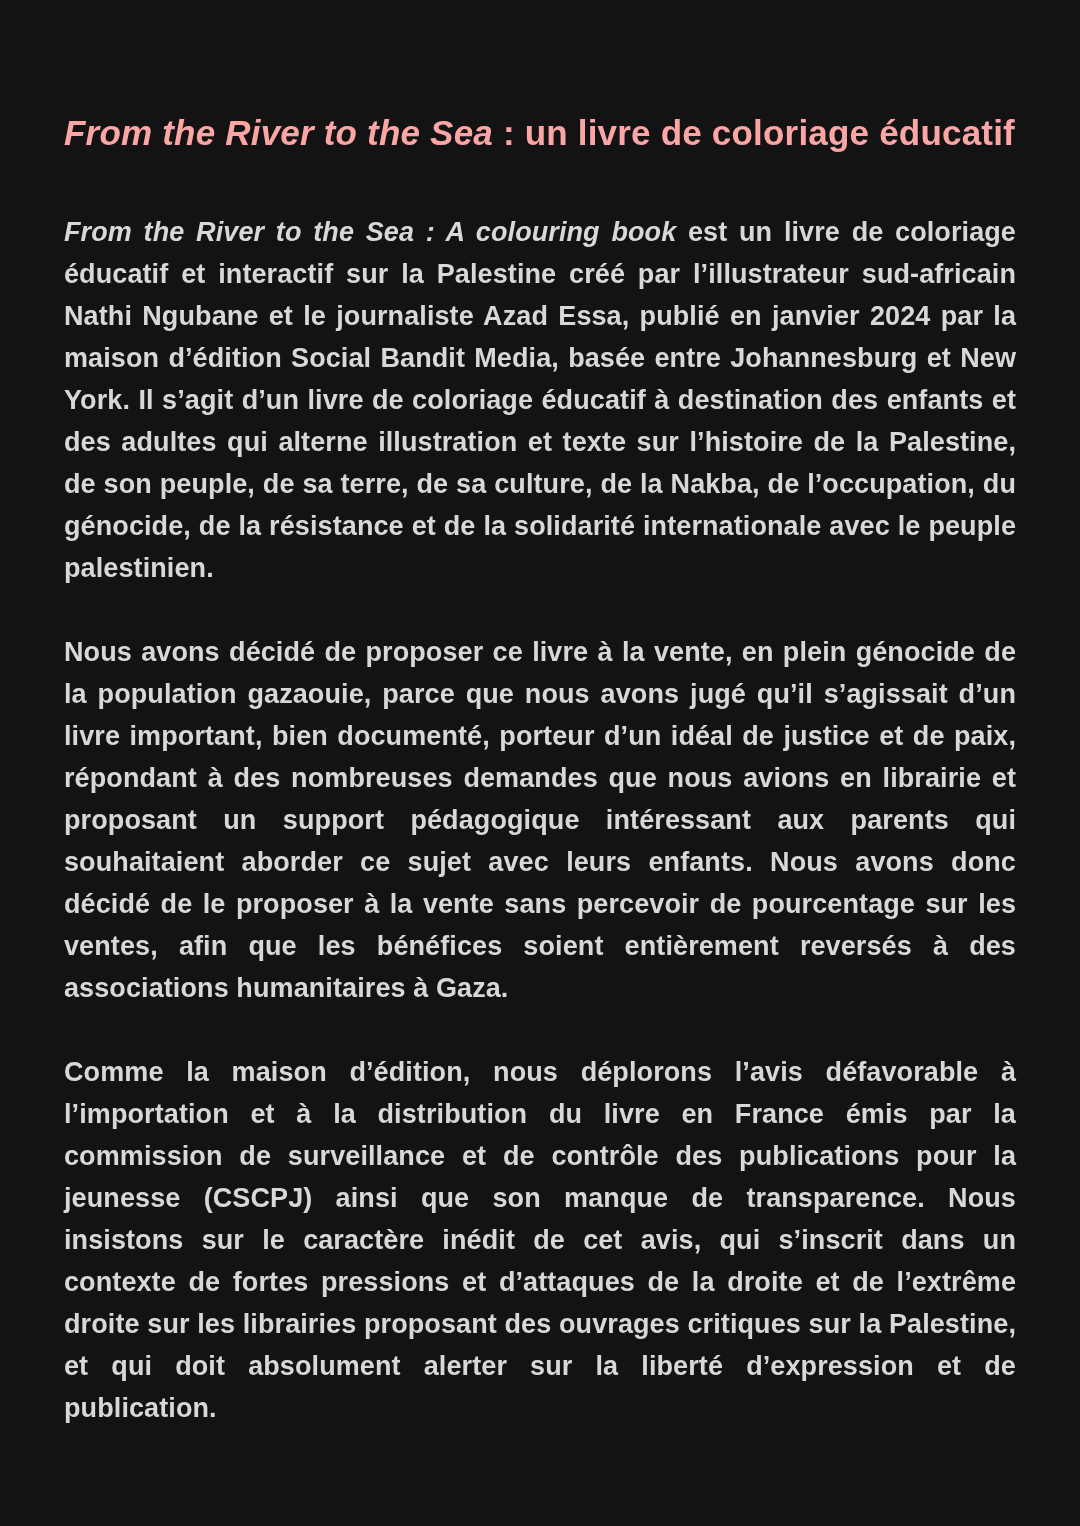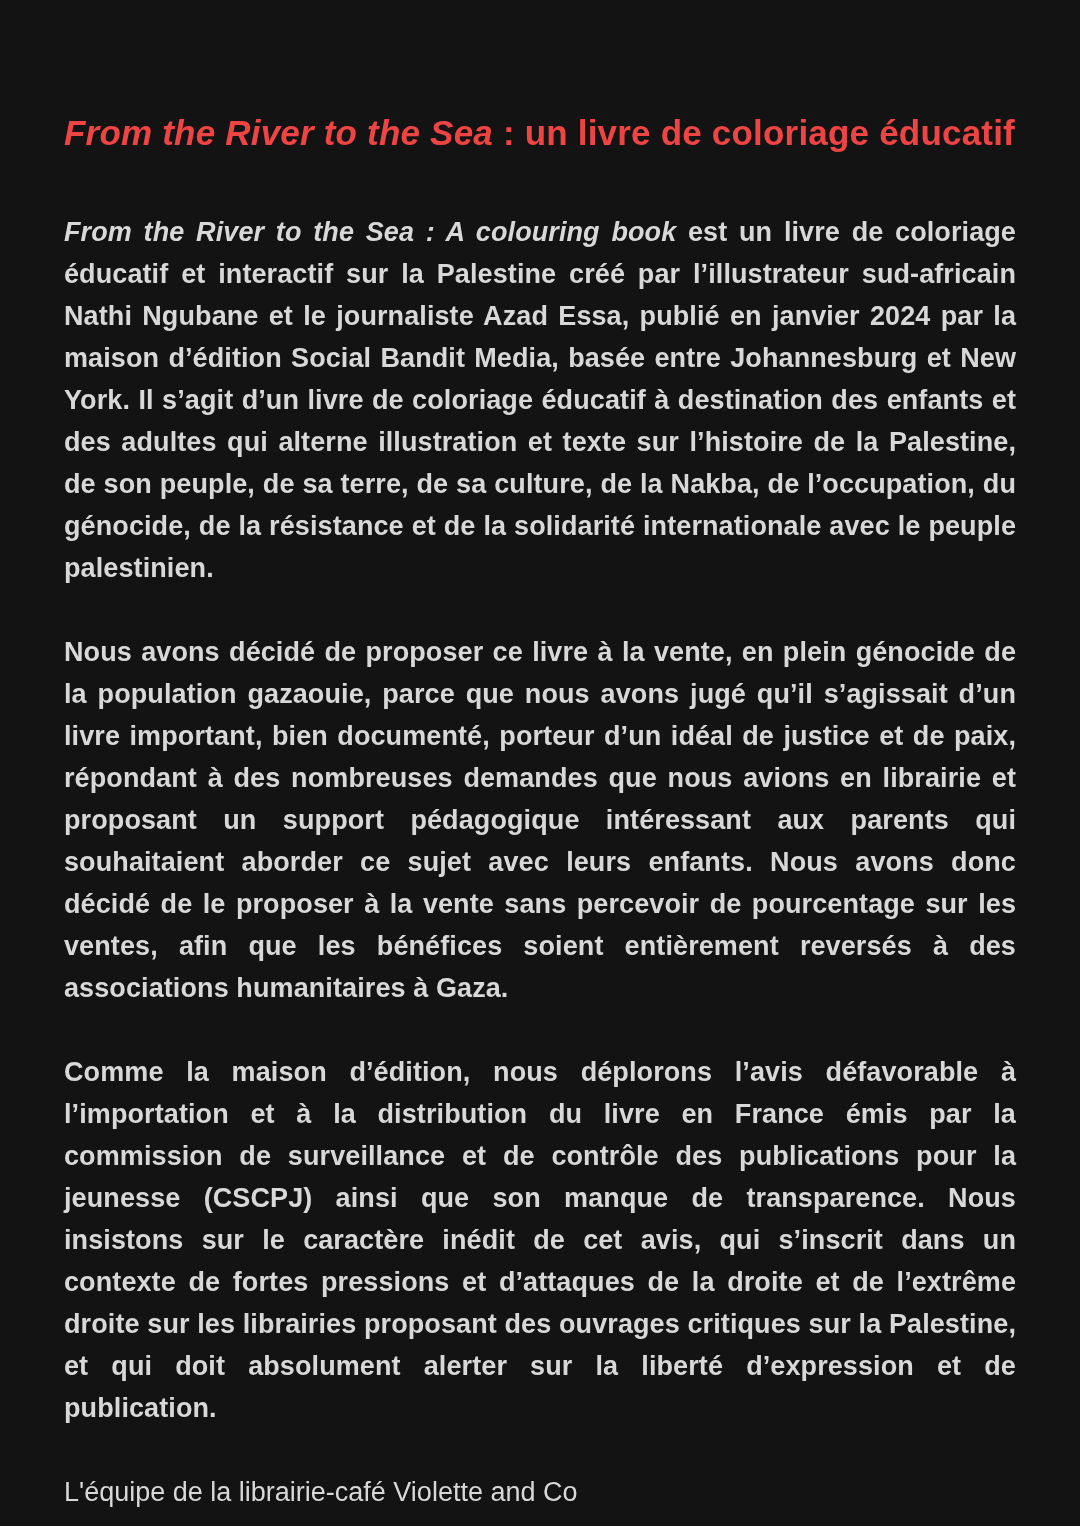--- a/index.html
+++ b/index.html
@@ -15,21 +15,21 @@
   }
   .page {
     box-sizing: border-box;
     width: 1080px;
     min-height: 1526px;
     padding: 104px 64px 60px 64px;
     background: #131313;
   }
   h1.title {
     margin: 0 0 50px 0;
-    color: #ef4444;
+    color: #fca5a5;
     font-size: 35px;
     font-weight: 700;
     line-height: 57px;
     letter-spacing: 0.2px;
   }
   h1.title em {
     font-style: italic;
   }
   p.body-par {
     margin: 0 0 42px 0;
@@ -58,15 +58,14 @@
 <div class="page">
 
   <h1 class="title"><em>From the River to the Sea</em><span> : un livre de coloriage éducatif</span></h1>
 
   <p class="body-par"><em>From the River to the Sea : A colouring book</em><span> est un livre de coloriage éducatif et interactif sur la Palestine créé par l’illustrateur sud-africain Nathi Ngubane et le journaliste Azad Essa, publié en janvier 2024 par la maison d’édition Social Bandit Media, basée entre Johannesburg et New York. Il s’agit d’un livre de coloriage éducatif à destination des enfants et des adultes qui alterne illustration et texte sur l’histoire de la Palestine, de son peuple, de sa terre, de sa culture, de la Nakba, de l’occupation, du génocide, de la résistance et de la solidarité internationale avec le peuple palestinien.</span></p>
 
   <p class="body-par">Nous avons décidé de proposer ce livre à la vente, en plein génocide de la population gazaouie, parce que nous avons jugé qu’il s’agissait d’un livre important, bien documenté, porteur d’un idéal de justice et de paix, répondant à des nombreuses demandes que nous avions en librairie et proposant un support pédagogique intéressant aux parents qui souhaitaient aborder ce sujet avec leurs enfants. Nous avons donc décidé de le proposer à la vente sans percevoir de pourcentage sur les ventes, afin que les bénéfices soient entièrement reversés à des associations humanitaires à Gaza.</p>
 
   <p class="body-par">Comme la maison d’édition, nous déplorons l’avis défavorable à l’importation et à la distribution du livre en France émis par la commission de surveillance et de contrôle des publications pour la jeunesse (CSCPJ) ainsi que son manque de transparence. Nous insistons sur le caractère inédit de cet avis, qui s’inscrit dans un contexte de fortes pressions et d’attaques de la droite et de l’extrême droite sur les librairies proposant des ouvrages critiques sur la Palestine, et qui doit absolument alerter sur la liberté d’expression et de publication.</p>
 
-  <p class="signature">L'équipe de la librairie-café Violette and Co</p>
 
 </div>
 
 </body></html>

